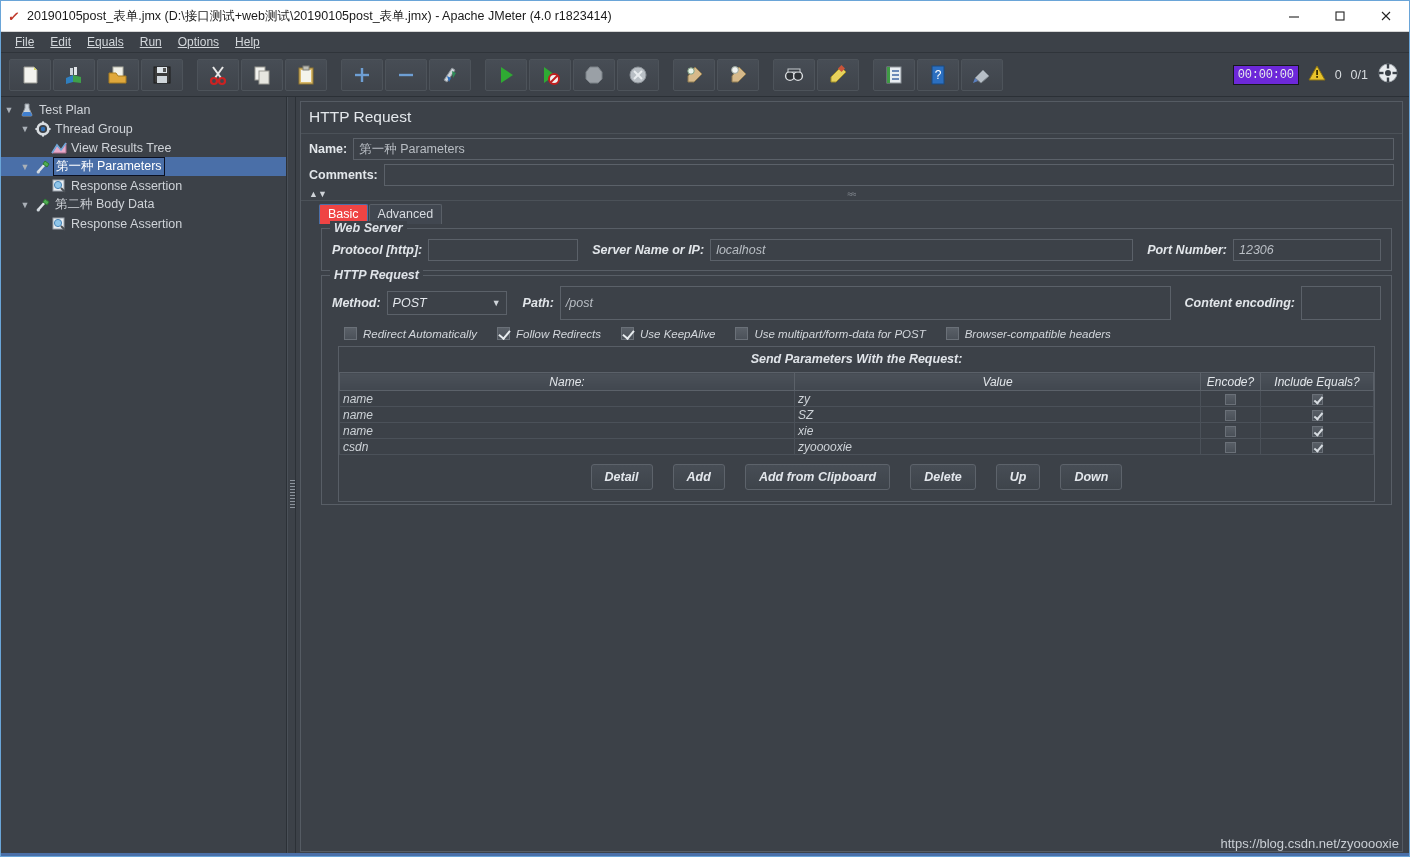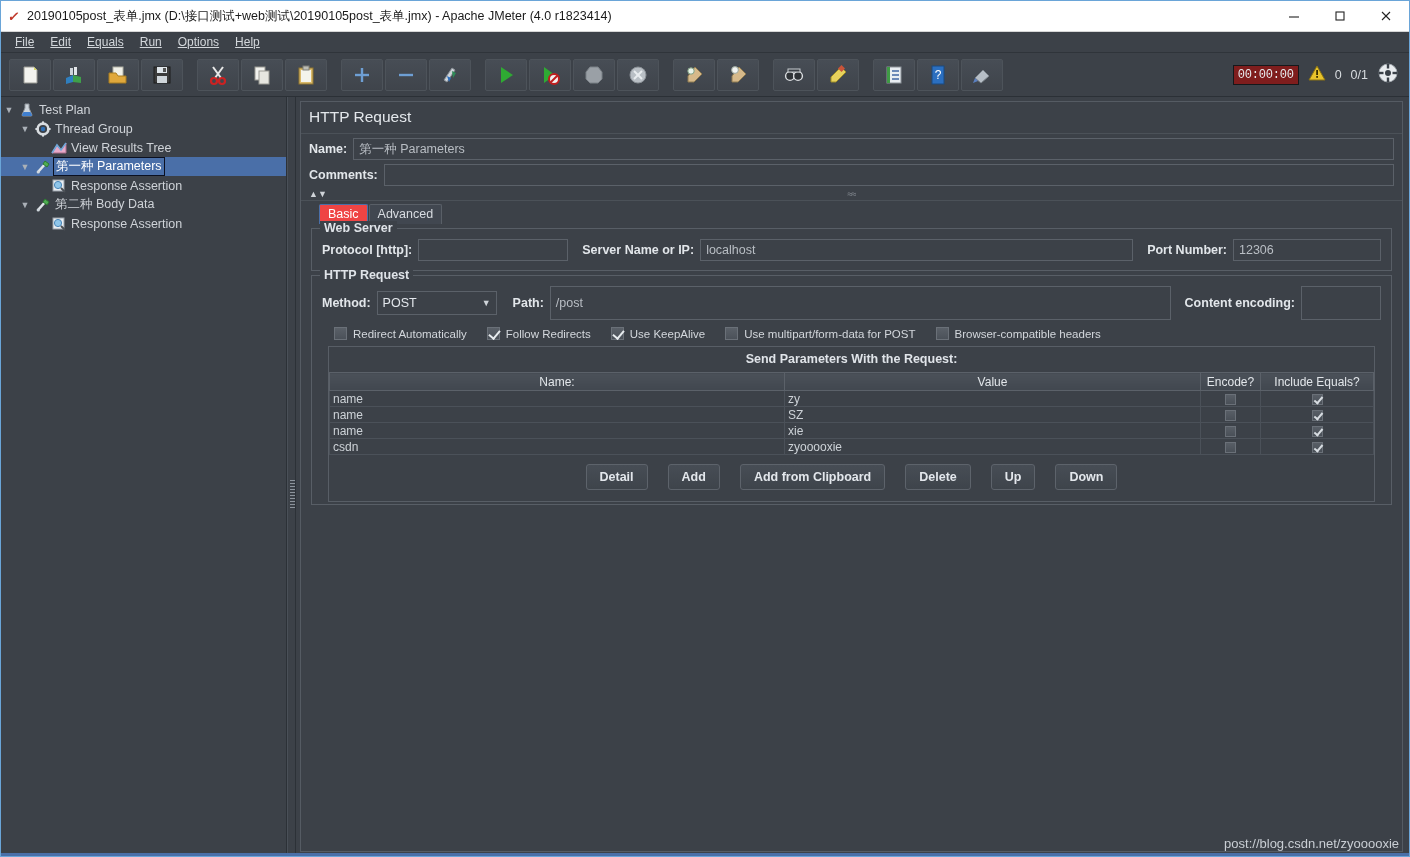--- a/index.html
+++ b/index.html
@@ -81,21 +81,21 @@
     display: flex; align-items: center; justify-content: center;
   }
   .tsep { width: 12px; height: 32px; }
   .tbtn svg { display:block; }
 
   .toolbar-right {
     position: absolute; right: 10px; top: 0;
     height: 44px; display: flex; align-items: center; gap: 9px;
   }
   .timerbox {
-    background: #7f1d1d;
+    background: #6d28d9;
     border: 1px solid #15181b;
     color: #e6e9ec;
     font-family: "Liberation Mono", monospace;
     font-size: 12px;
     padding: 2px 4px;
     letter-spacing: -0.2px;
   }
   .errcount, .threadcount {
     color: #d7dbdf; font-size: 12.5px;
   }
@@ -210,23 +210,24 @@
     background: #414750;
     margin-right: 1px;
     border-radius: 2px 2px 0 0;
   }
   .tab.active { background: #ef4444; color: #ffffff; border-color: #4a6fa8; }
   .tabbody { flex: 1; min-height: 0; display: flex; flex-direction: column; }
 
   
   .groupbox {
     border: 1px solid #585e66;
-    margin: 4px 10px 0 10px;
+    margin: 4px 10px 0 20px;
     position: relative;
     padding: 10px 8px 9px 8px;
+    font-style: italic;
   }
   .groupbox > .gtitle {
     position: absolute; top: -8px; left: 8px;
     background: #3c4148;
     padding: 0 4px;
     font-size: 12.5px; color: #dfe3e8; font-weight: bold;
   }
 
   .checkrow {
     display: flex; align-items: center;
@@ -802,15 +803,15 @@
               </div>
             </div>
 
           </div>
         </div>
 
       </div>
     </div>
   </div>
 
-  <div class="watermark">post://blog.csdn.net/zyooooxie</div>
+  <div class="watermark">https://blog.csdn.net/zyooooxie</div>
   <div class="statusline"></div>
 </div>
 
 </body></html>

